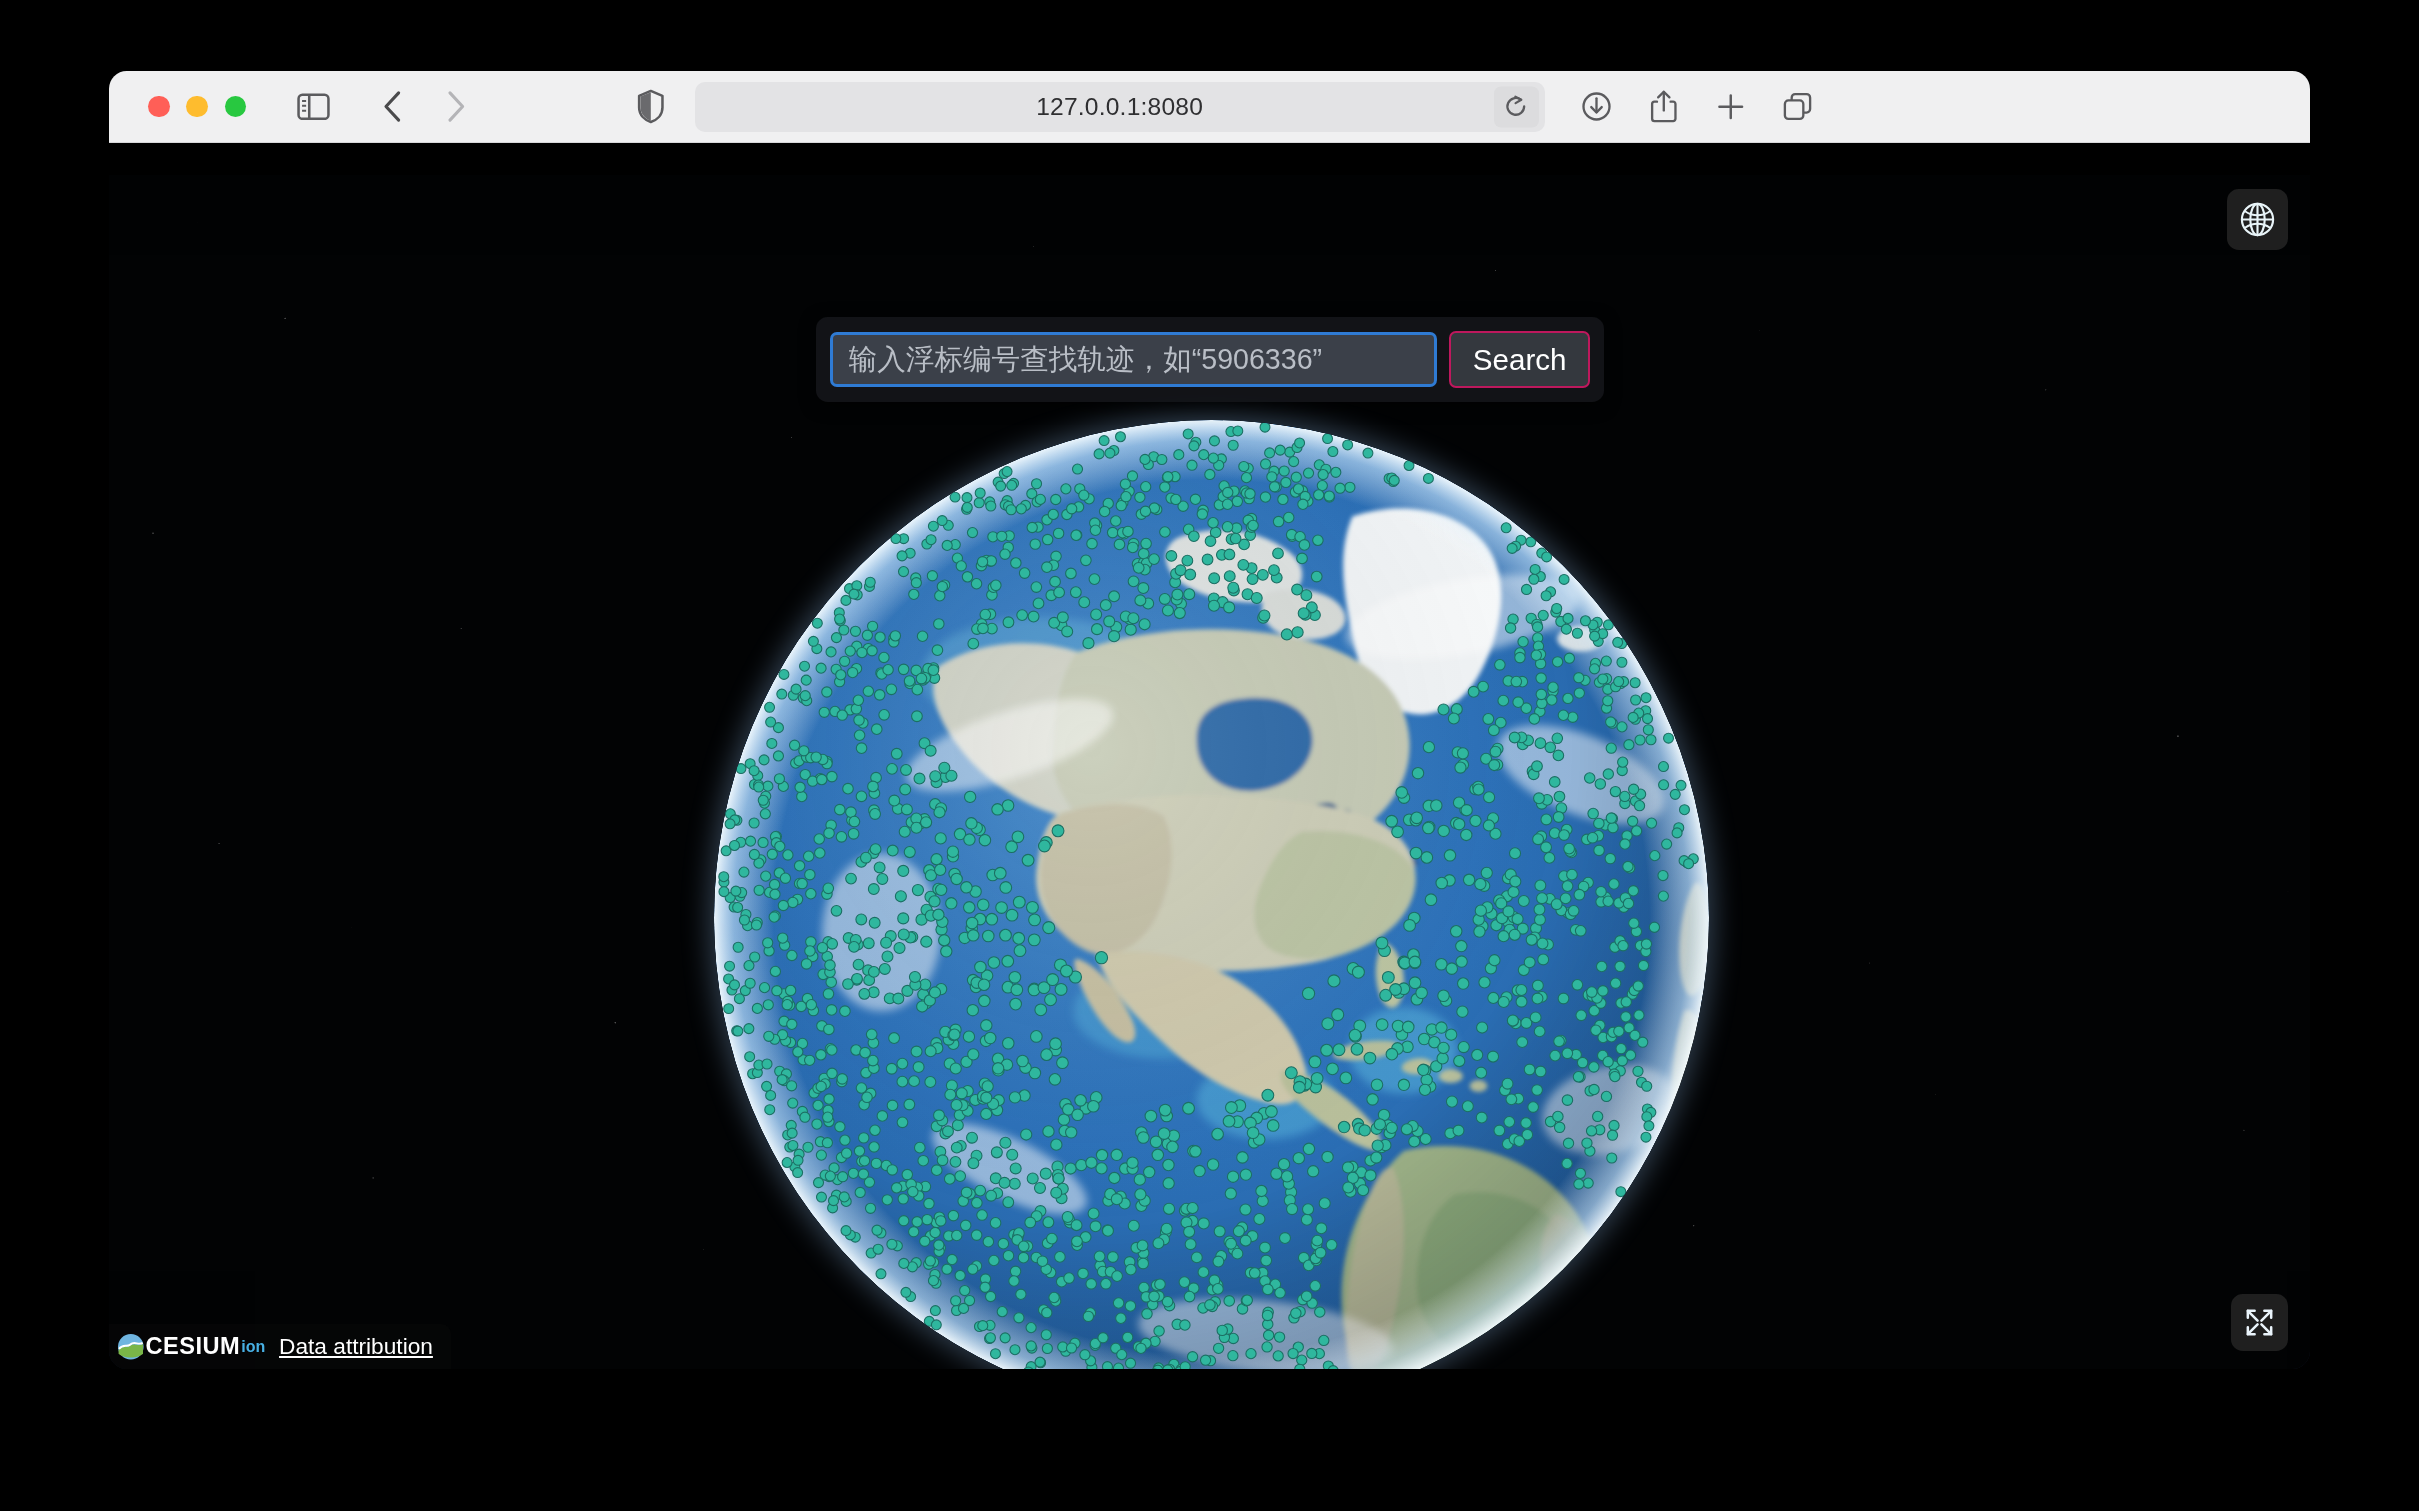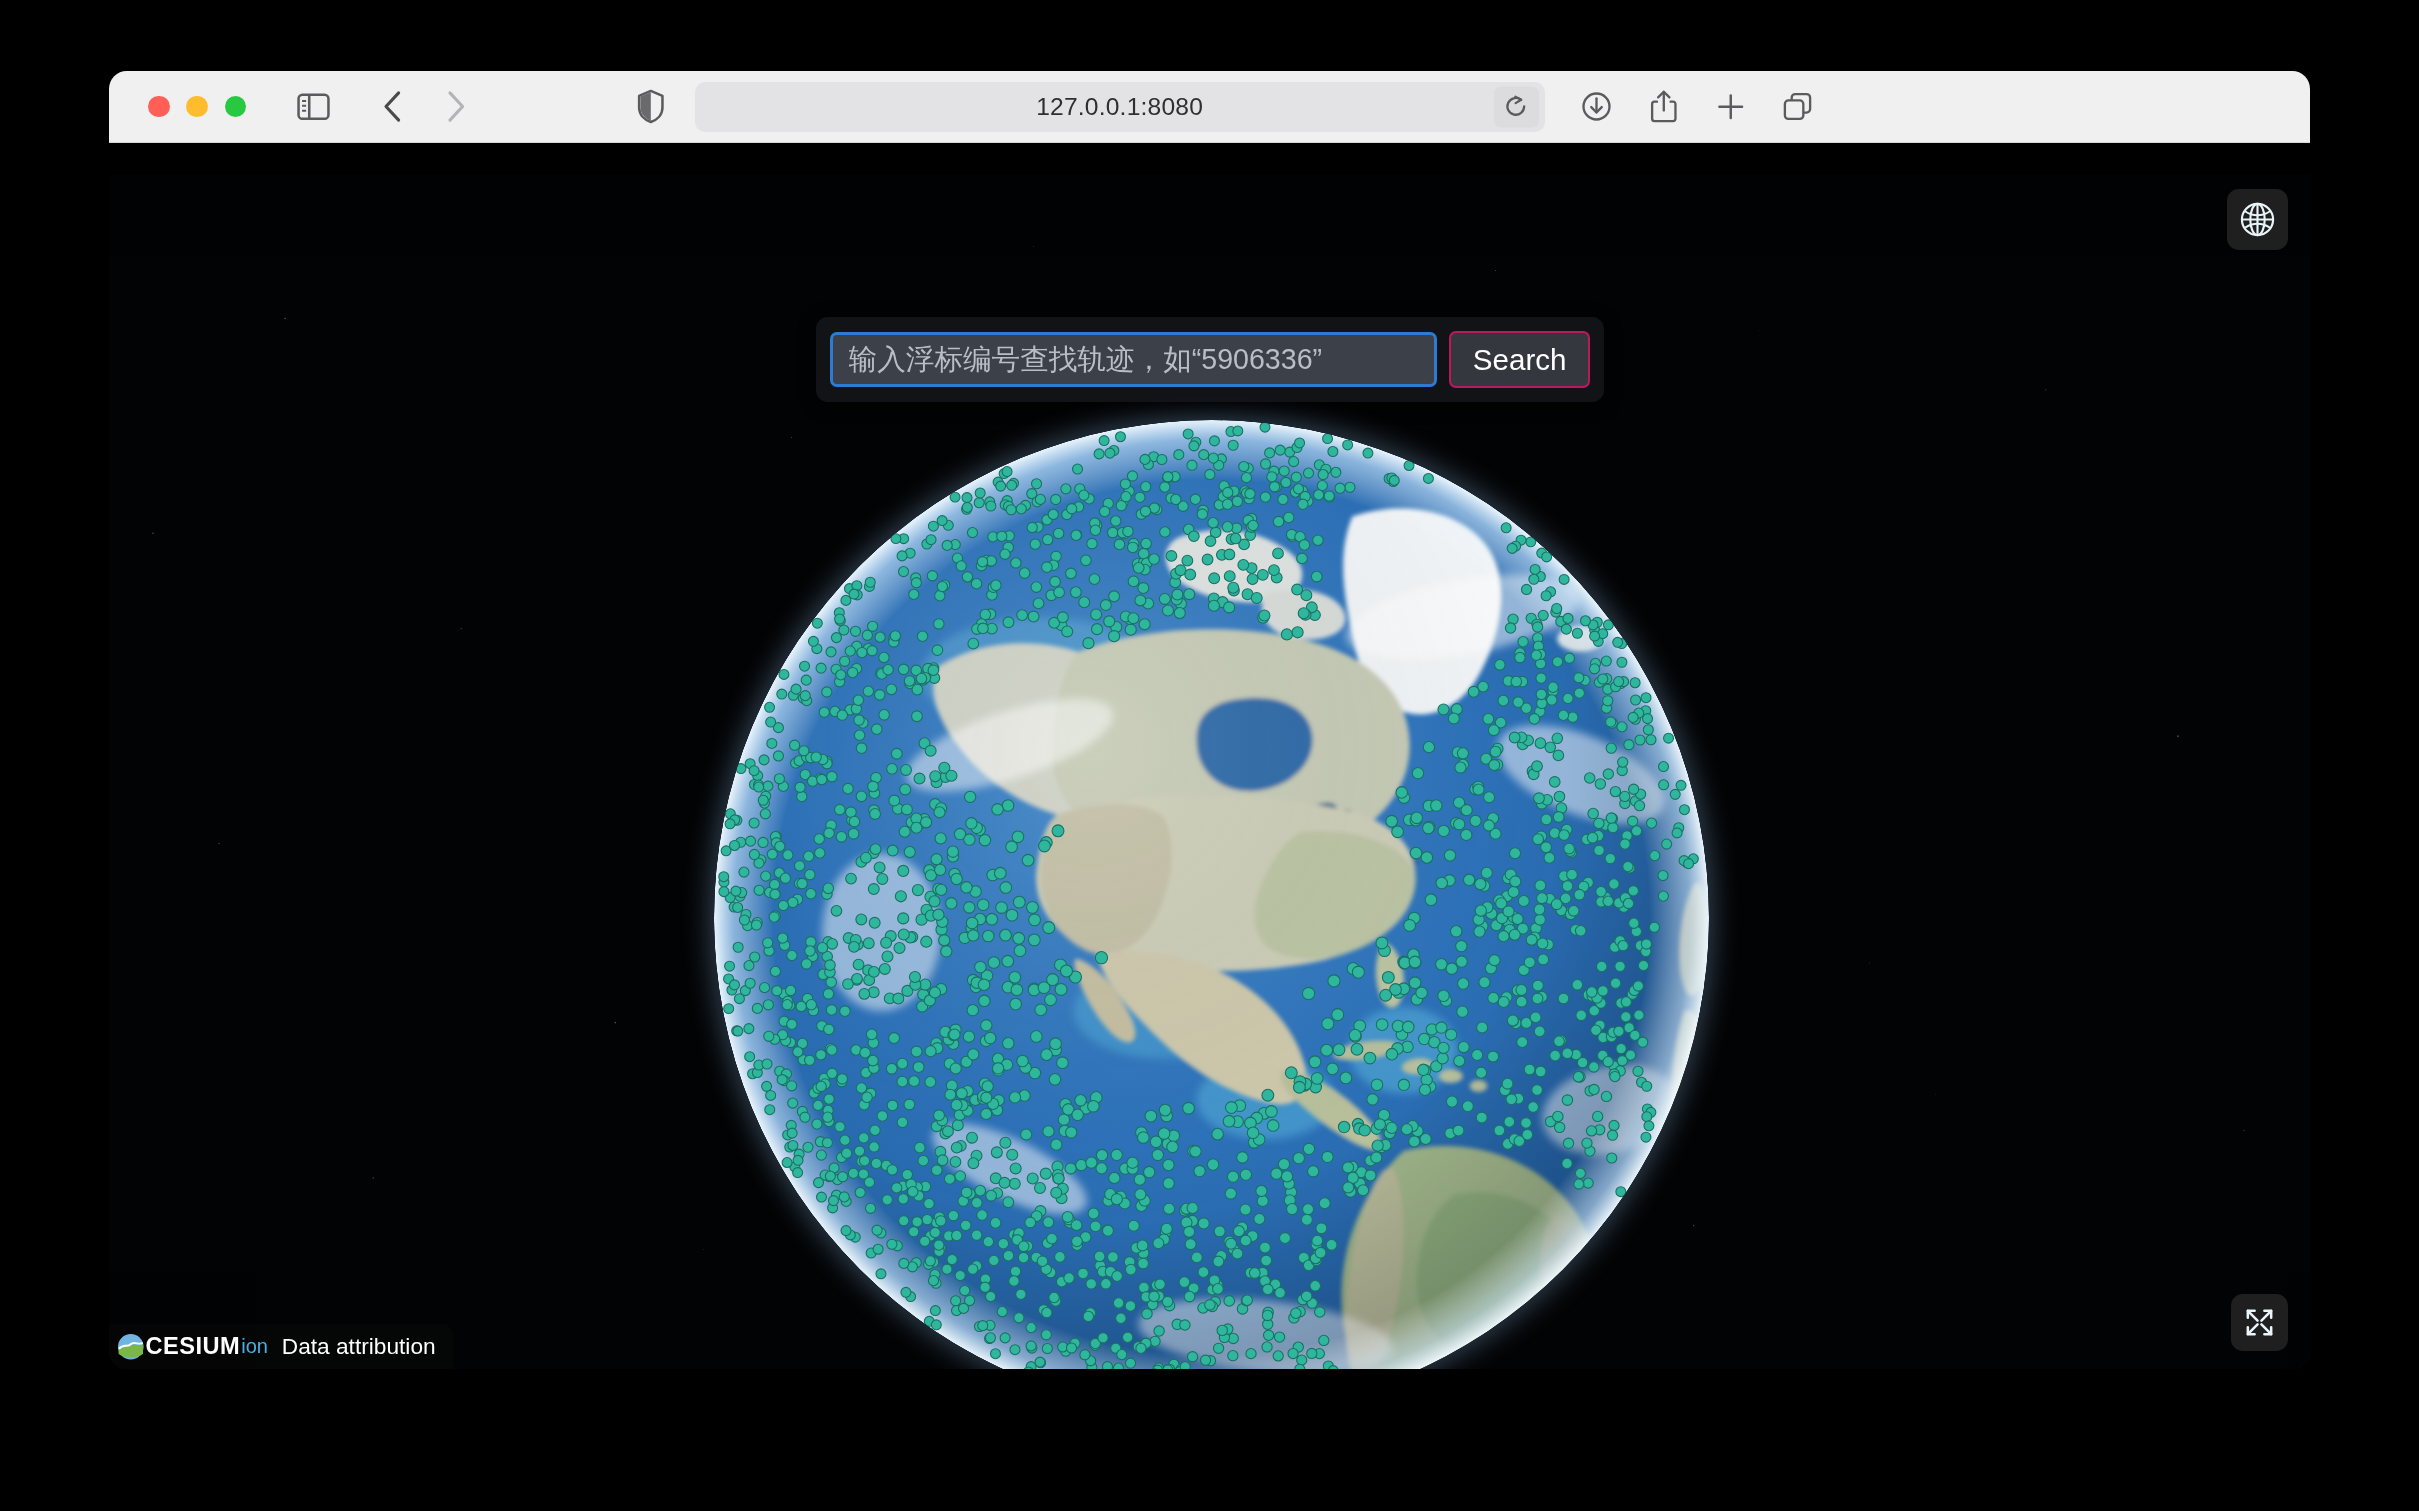--- a/index.html
+++ b/index.html
@@ -291,27 +291,28 @@
   }
   #cesium-logo { display: flex; align-items: center; gap: 1px; }
   #cesium-wordmark {
     color: #ffffff;
     font-size: 23.6px;
     font-weight: bold;
     letter-spacing: 0.5px;
   }
   #cesium-ion-word {
     color: #48b0e4;
-    font-size: 20px;
-    font-weight: normal;
+    font-size: 16px;
+    font-weight: bold;
     text-align: right;
   }
   #data-attribution-link {
     color: #ffffff;
     font-size: 22.7px;
+    text-decoration: underline;
     cursor: pointer;
   }
 </style>
 </head>
 <body>
 
 <div id="desktop">
 
   <div id="browser-window">
 

